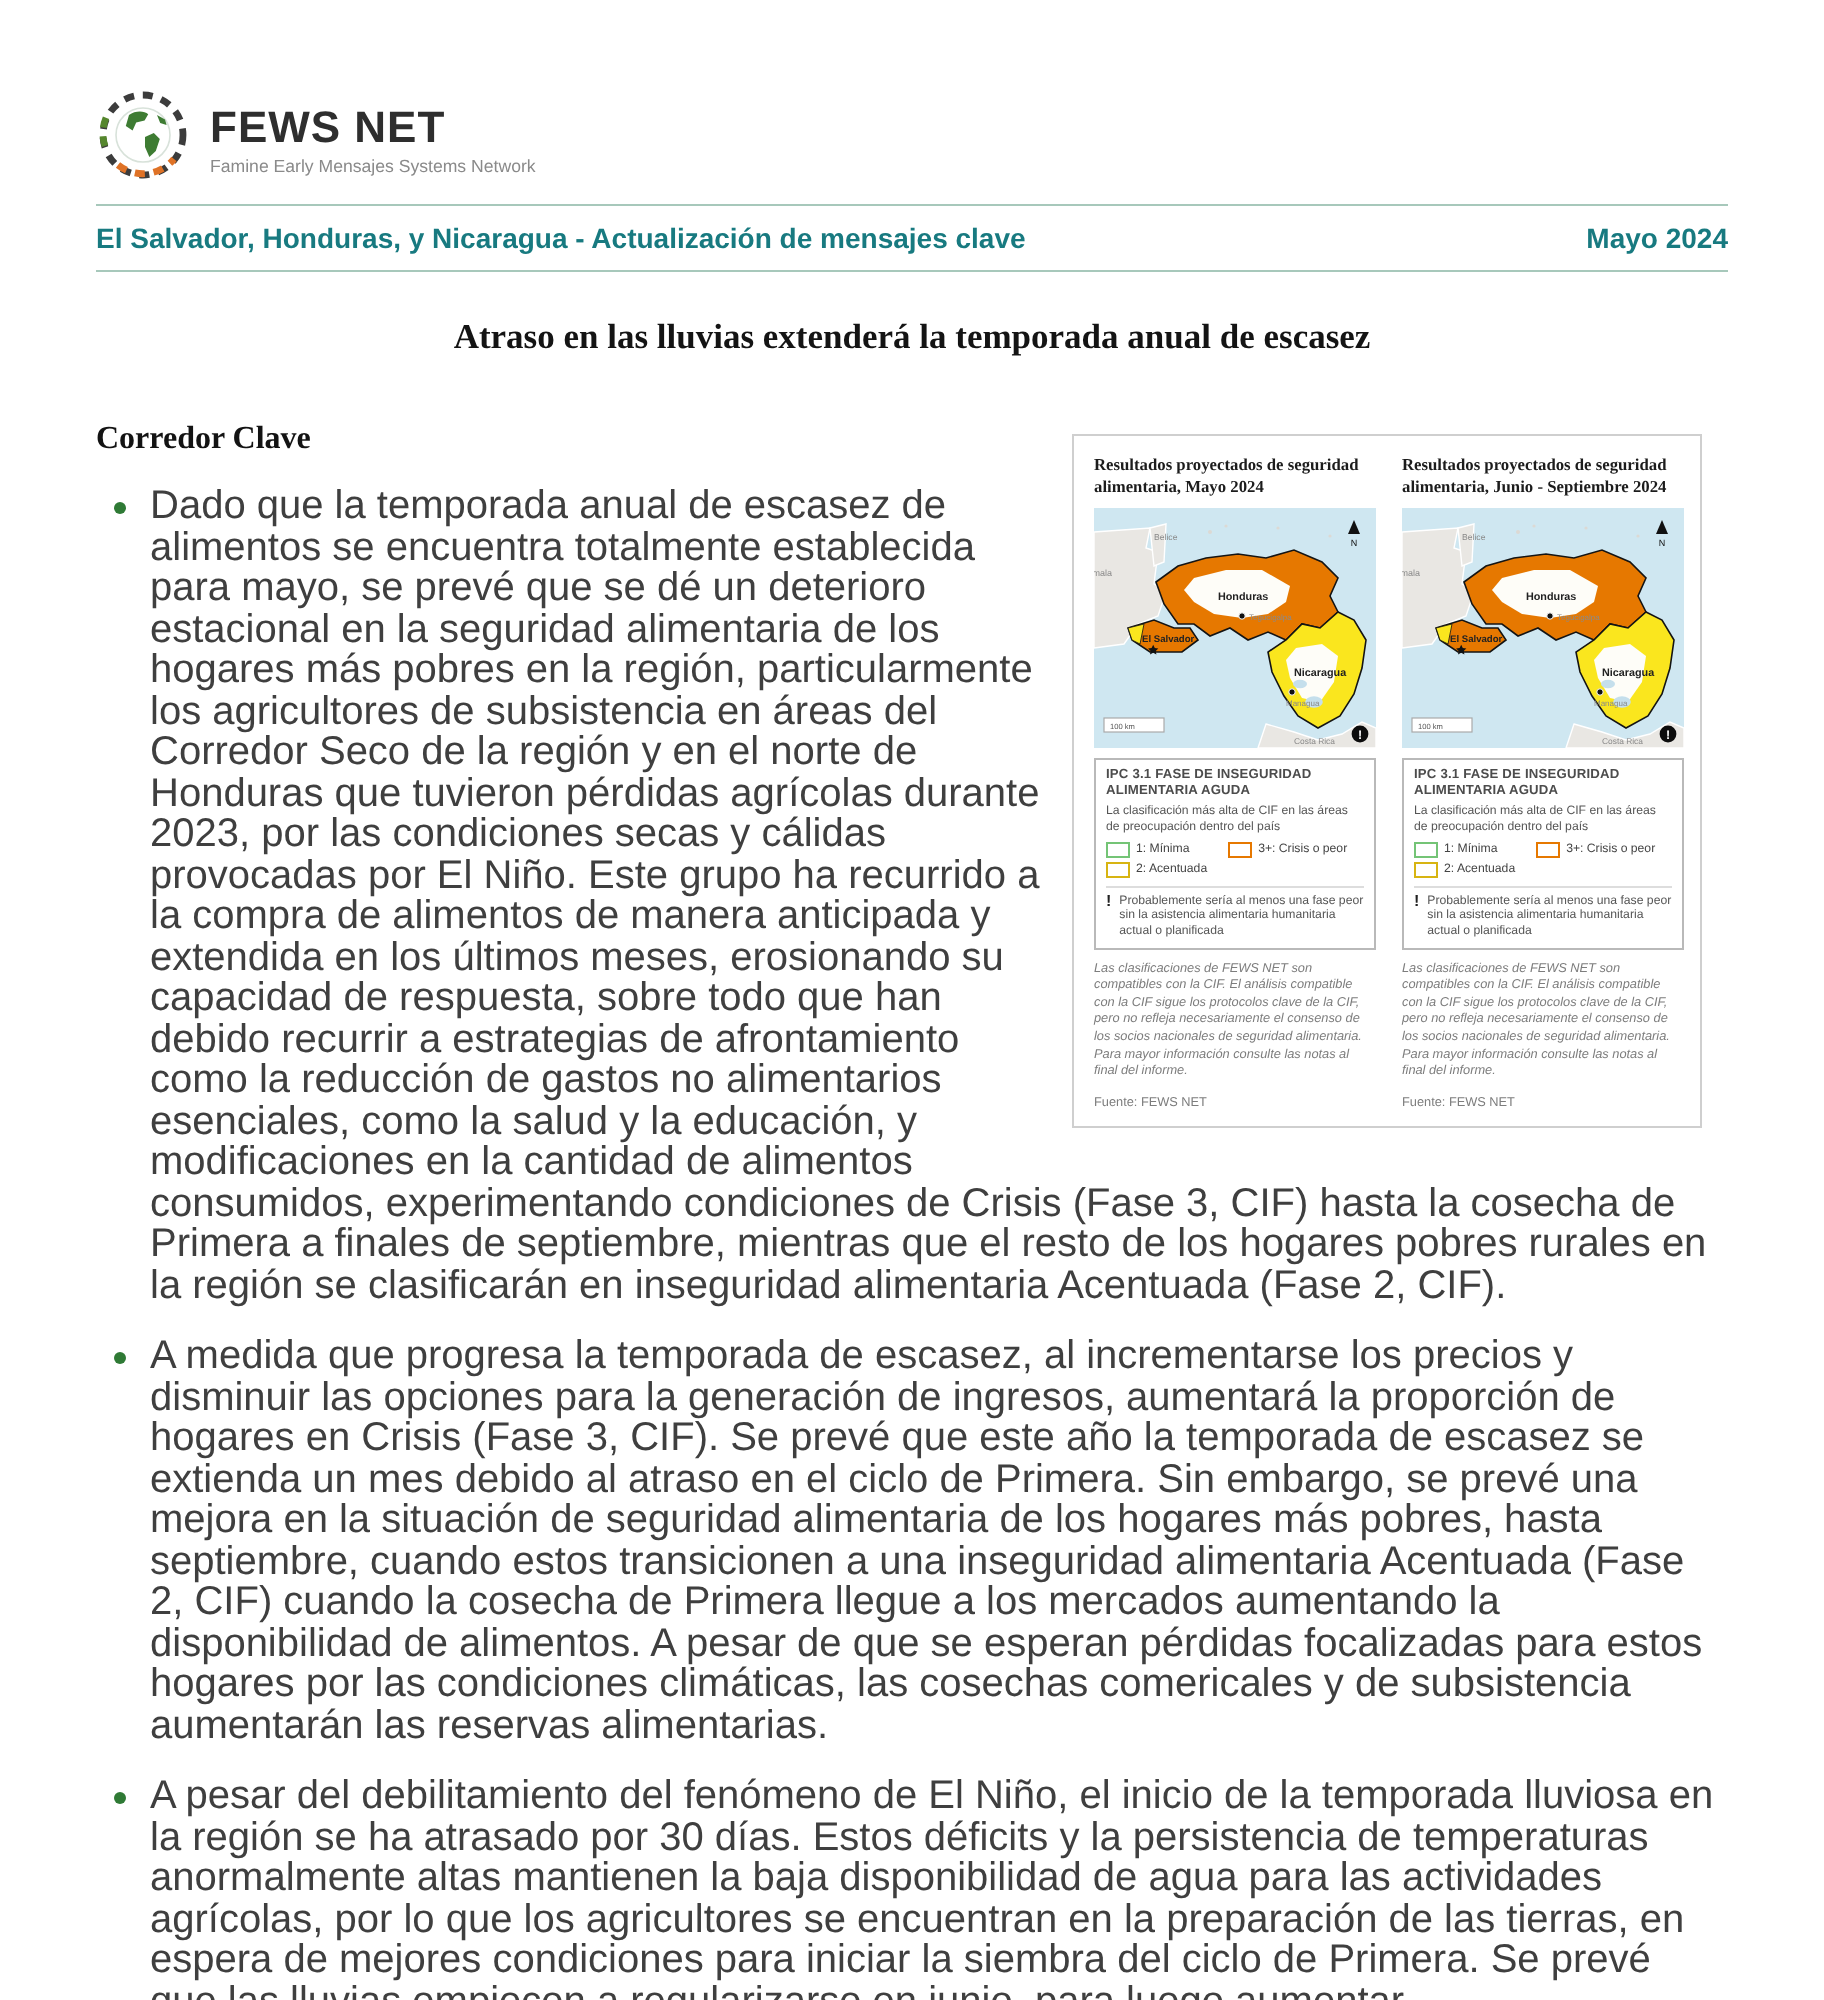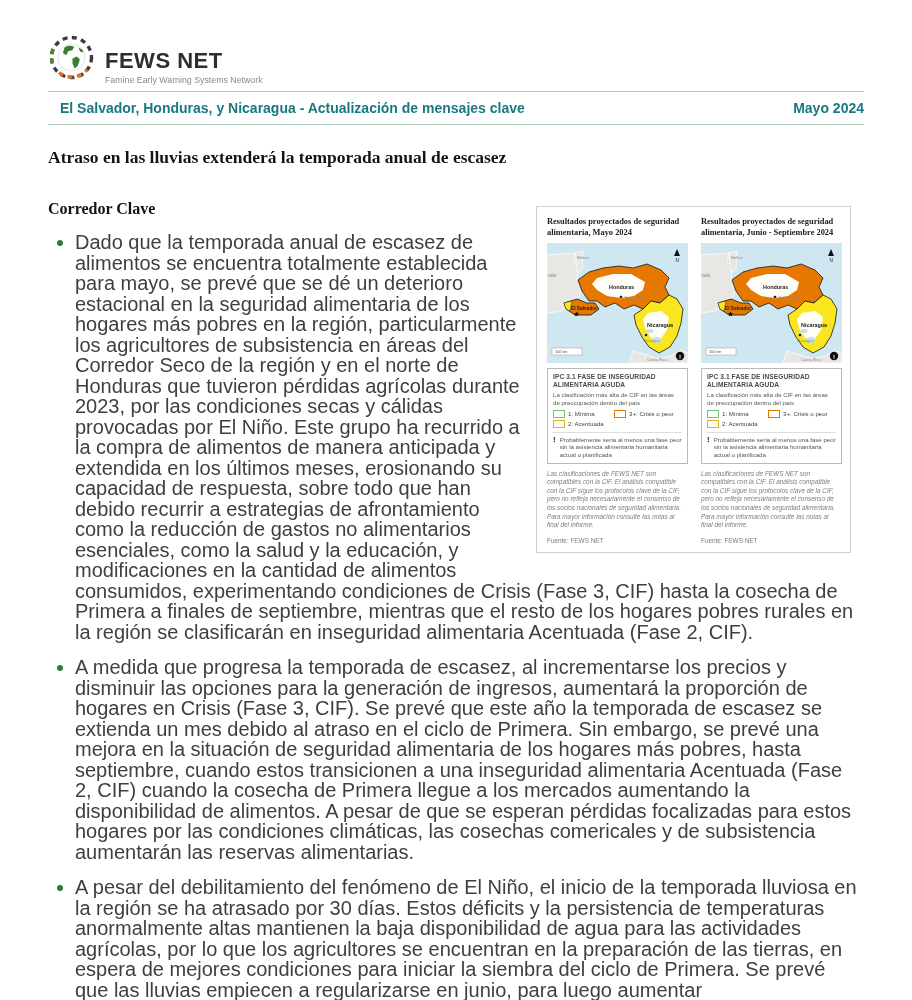--- a/index.html
+++ b/index.html
@@ -1,32 +1,32 @@
 <!DOCTYPE html>
 <html><head>
 <meta charset="utf-8">
 <style>
   html,body{margin:0;padding:0;background:#ffffff;}
   .page{
     width:912px;height:1000px;background:#ffffff;position:relative;overflow:hidden;
     font-family:"Liberation Sans","DejaVu Sans",sans-serif;color:#3f3f3f;
   }
   
-  .masthead{padding:34px 48px 6px 48px;display:flex;align-items:flex-end;gap:10px;}
+  .masthead{padding:44px 48px 6px 48px;display:flex;align-items:center;gap:10px;}
   .brand-text .brand-name{font-size:22px;font-weight:bold;color:#2e2e2e;letter-spacing:.5px;line-height:1;}
   .brand-text .brand-tagline{font-size:8.8px;color:#8a8a8a;margin-top:3px;}
   .rule{border-top:1px solid #a7c8bb;margin:0 48px;}
   
-  .header-row{display:flex;justify-content:space-between;align-items:center;padding:8px 48px;margin-left:12px;}
+  .header-row{display:flex;justify-content:space-between;align-items:center;padding:8px 48px;}
   .header-title{font-size:14px;font-weight:bold;color:#187a80;}
   .header-date{font-size:14px;font-weight:600;color:#187a80;}
   
   .doc-title{
     font-family:"Liberation Serif","DejaVu Serif",serif;font-weight:bold;font-size:17.5px;
-    color:#141414;text-align:left;margin:22px 48px 0 48px;
+    color:#141414;text-align:center;margin:22px 48px 0 48px;
   }
   
   .content{padding:0 48px;}
   .section-heading{
     font-family:"Liberation Serif","DejaVu Serif",serif;font-weight:bold;font-size:16px;
     color:#131313;margin:32px 0 0 0;
   }
   ul.bullets{margin:14px 0 0 0;padding:0;list-style:none;}
   ul.bullets li{
     position:relative;padding-left:27px;margin-bottom:15px;
@@ -76,21 +76,21 @@
         <path d="M4.5 29 A20 20 0 0 1 6.5 12" fill="none" stroke="#55862d" stroke-width="3.4" stroke-dasharray="5 4.4"></path>
         <path d="M11 38.5 A20 20 0 0 0 39 35.5" fill="none" stroke="#df7226" stroke-width="3.4" stroke-dasharray="5 4.4"></path>
         <circle cx="23.5" cy="23.5" r="13.5" fill="#ffffff" stroke="#d8e2da" stroke-width="0.8"></circle>
         <path d="M16.5 13.5 c3-2.2 7.5-2.3 9.6-.4 l-1.8 3.1 -4.2 1 -1.8 4 -3.4 -2.2 z" fill="#3e7c33"></path>
         <path d="M24.5 24.5 l4.4-2 3 3 -2 6 -3.2 3 -2.2-5 z" fill="#3e7c33"></path>
         <path d="M30.5 13.5 l4 2.2 .8 2.8 -3.2-1 z" fill="#3e7c33"></path>
       </svg>
     </span>
     <div class="brand-text">
       <div class="brand-name">FEWS NET</div>
-      <div class="brand-tagline">Famine Early Warning Systems Network</div>
+      <div class="brand-tagline">Famine Early Mensajes Systems Network</div>
     </div>
   </div>
 
   <div class="rule"></div>
   <div class="header-row">
     <span class="header-title">El Salvador, Honduras, y Nicaragua - Actualización de mensajes clave</span>
     <span class="header-date">Mayo 2024</span>
   </div>
   <div class="rule"></div>
 

